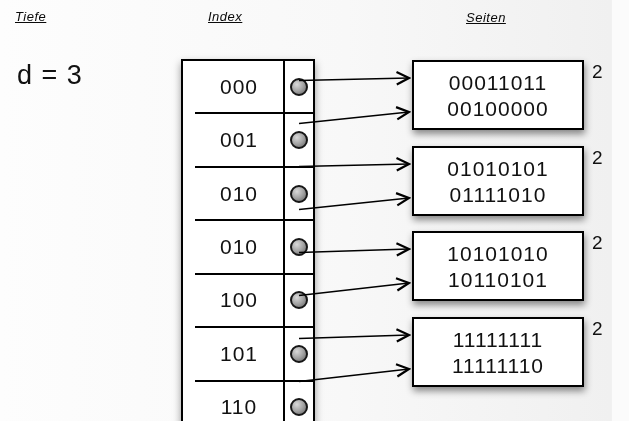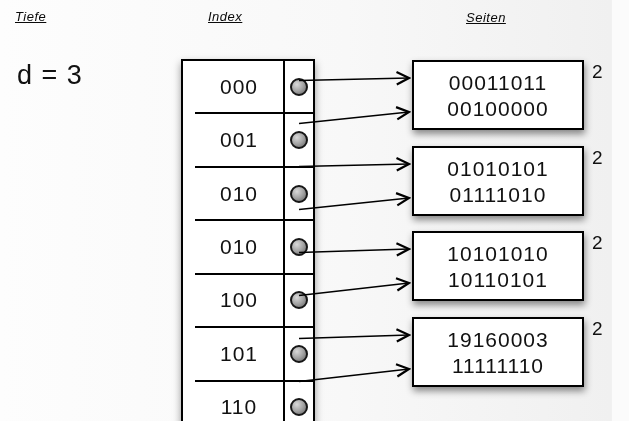--- a/index.html
+++ b/index.html
@@ -148,21 +148,21 @@
   </div>
   <div class="page-box" style="top:146px">
     <div class="page-line">01010101</div>
     <div class="page-line">01111010</div>
   </div>
   <div class="page-box" style="top:231px">
     <div class="page-line">10101010</div>
     <div class="page-line">10110101</div>
   </div>
   <div class="page-box" style="top:317px">
-    <div class="page-line">19160003</div>
+    <div class="page-line">11111111</div>
     <div class="page-line">11111110</div>
   </div>
 
   <div class="local-depth" style="top:61px">2</div>
   <div class="local-depth" style="top:147px">2</div>
   <div class="local-depth" style="top:232px">2</div>
   <div class="local-depth" style="top:318px">2</div>
 
   <svg class="arrows" width="629" height="421" viewBox="0 0 629 421">
     <defs>

